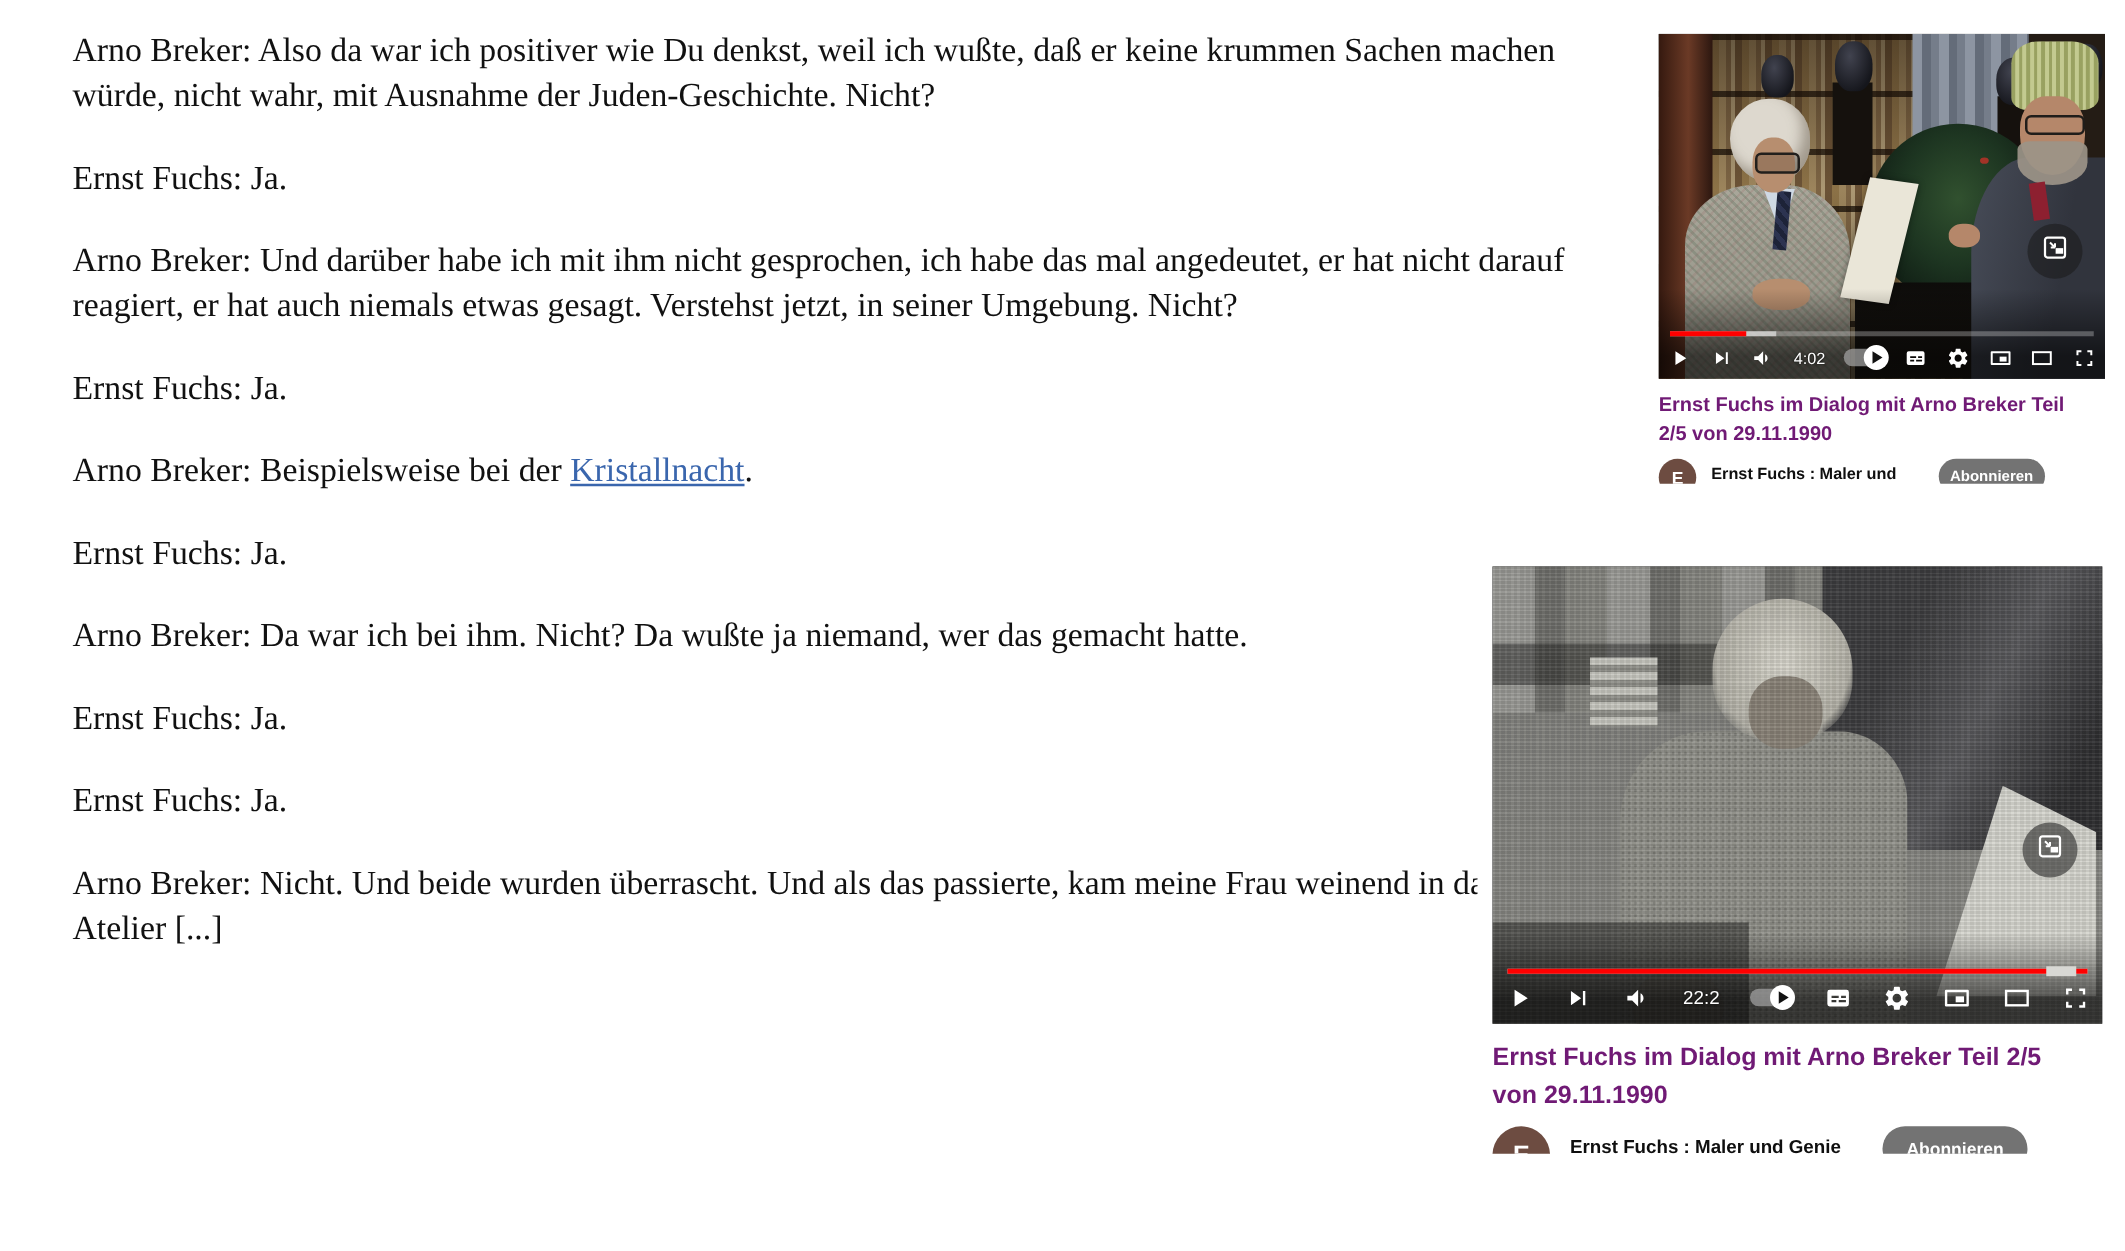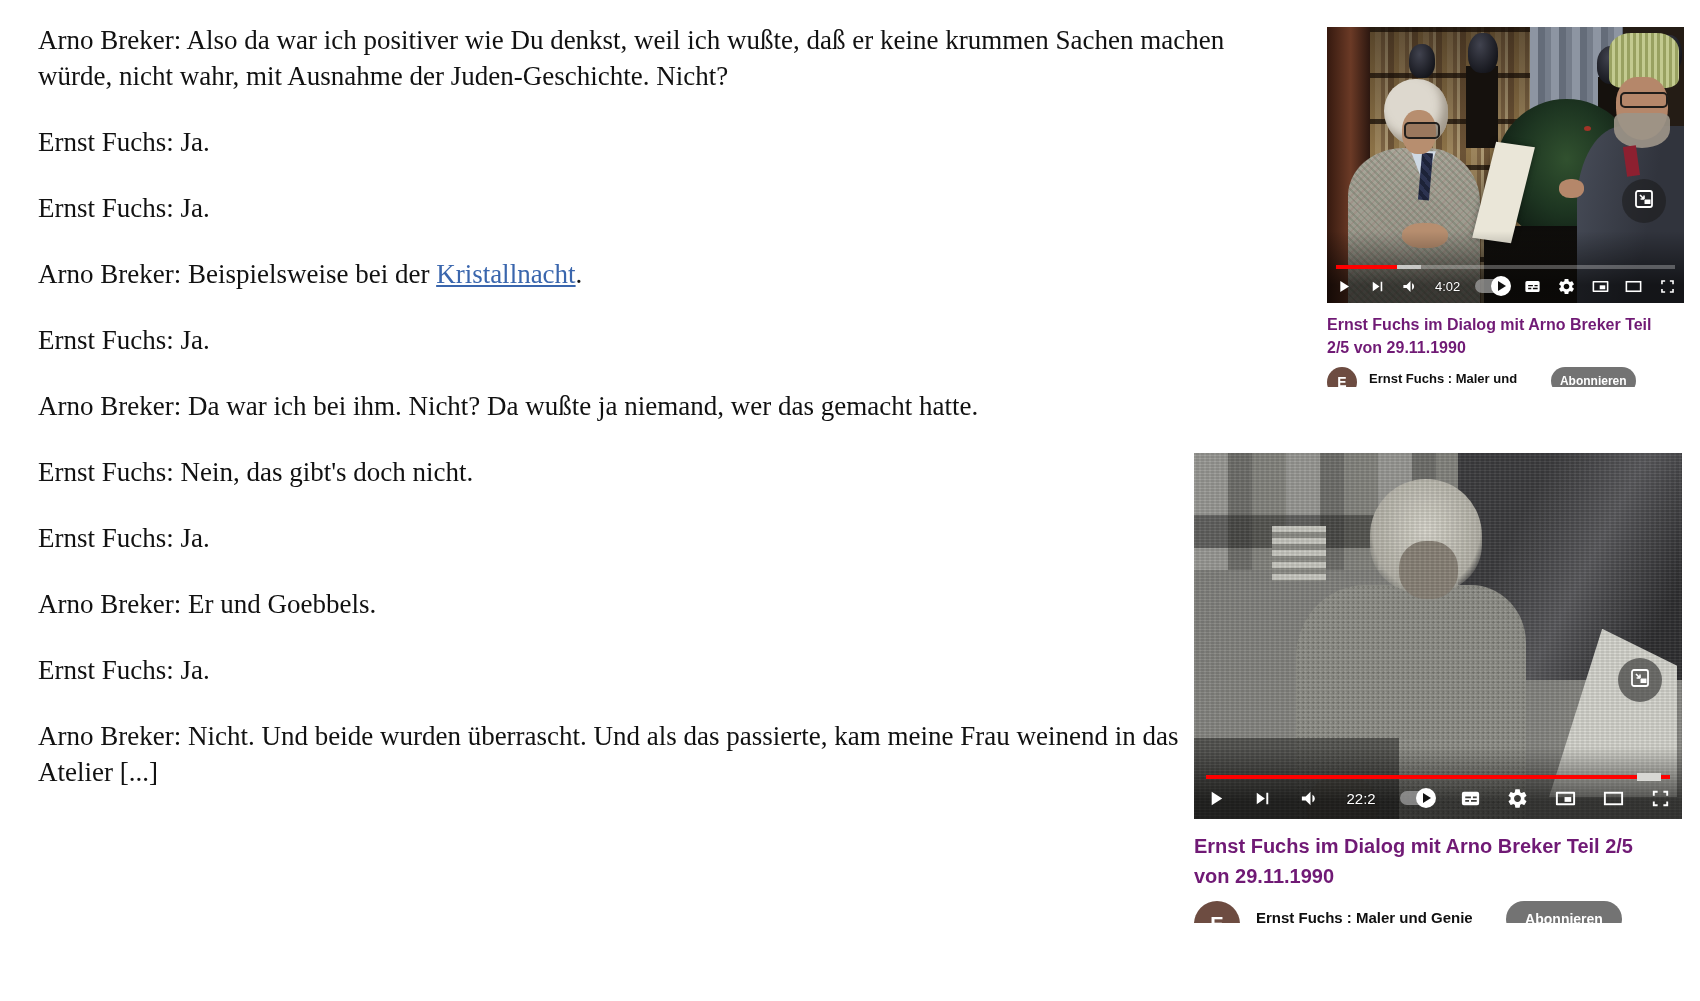--- a/index.html
+++ b/index.html
@@ -4,21 +4,21 @@
 <style>
   html,body{margin:0;padding:0;}
   body{
     width:1700px;height:1001px;position:relative;overflow:hidden;
     background:#ffffff;
     font-family:"Liberation Sans", sans-serif;
   }
 
   
   .transcript{
-    position:absolute;left:38px;top:22px;width:1210px;
+    position:absolute;left:58px;top:22px;width:1210px;
     font-family:"Liberation Serif","DejaVu Serif",serif;
     font-size:27px;line-height:36px;color:#111;
   }
   .transcript p{margin:0 0 30px 0;}
   .transcript a{color:#3a66ad;text-decoration:underline;cursor:pointer;}
 
   
   .embed{position:absolute;overflow:hidden;background:#fff;z-index:5;padding-left:12px;}
   #video1{left:1315px;top:27px;width:357px;height:360px;}
   #video2{left:1182px;top:453px;width:488px;height:470px;}
@@ -155,27 +155,26 @@
     font-family:"Liberation Sans",sans-serif;}
   #video1 .subbtn{margin-right:48px;width:88px;height:28px;font-size:12px;}
   #video2 .subbtn{margin-right:60px;width:116px;height:36px;font-size:14px;}
 </style>
 </head>
 <body>
 
 <div class="transcript">
   <p>Arno Breker: Also da war ich positiver wie Du denkst, weil ich wußte, daß er keine krummen Sachen machen würde, nicht wahr, mit Ausnahme der Juden-Geschichte. Nicht?</p>
   <p>Ernst Fuchs: Ja.</p>
+  <p>Arno Breker: Und darüber habe ich mit ihm nicht gesprochen, ich habe das mal angedeutet, er hat nicht darauf reagiert, er hat auch niemals etwas gesagt. Verstehst jetzt, in seiner Umgebung. Nicht?</p>
   <p>Ernst Fuchs: Ja.</p>
   <p><span>Arno Breker: Beispielsweise bei der </span><a>Kristallnacht</a><span>.</span></p>
   <p>Ernst Fuchs: Ja.</p>
   <p>Arno Breker: Da war ich bei ihm. Nicht? Da wußte ja niemand, wer das gemacht hatte.</p>
-  <p>Ernst Fuchs: Nein, das gibt's doch nicht.</p>
-  <p>Ernst Fuchs: Ja.</p>
-  <p>Arno Breker: Er und Goebbels.</p>
+  <p>Ernst Fuchs: Ja.</p>
   <p>Ernst Fuchs: Ja.</p>
   <p>Arno Breker: Nicht. Und beide wurden überrascht. Und als das passierte, kam meine Frau weinend in das Atelier [...]</p>
 </div>
 
 <div class="embed" id="video1">
   <div class="player">
     <div class="scene">
       <div class="s1-base"></div>
       <div class="s1-shelves"></div>
       <div class="s1-shelfhaze"></div>

